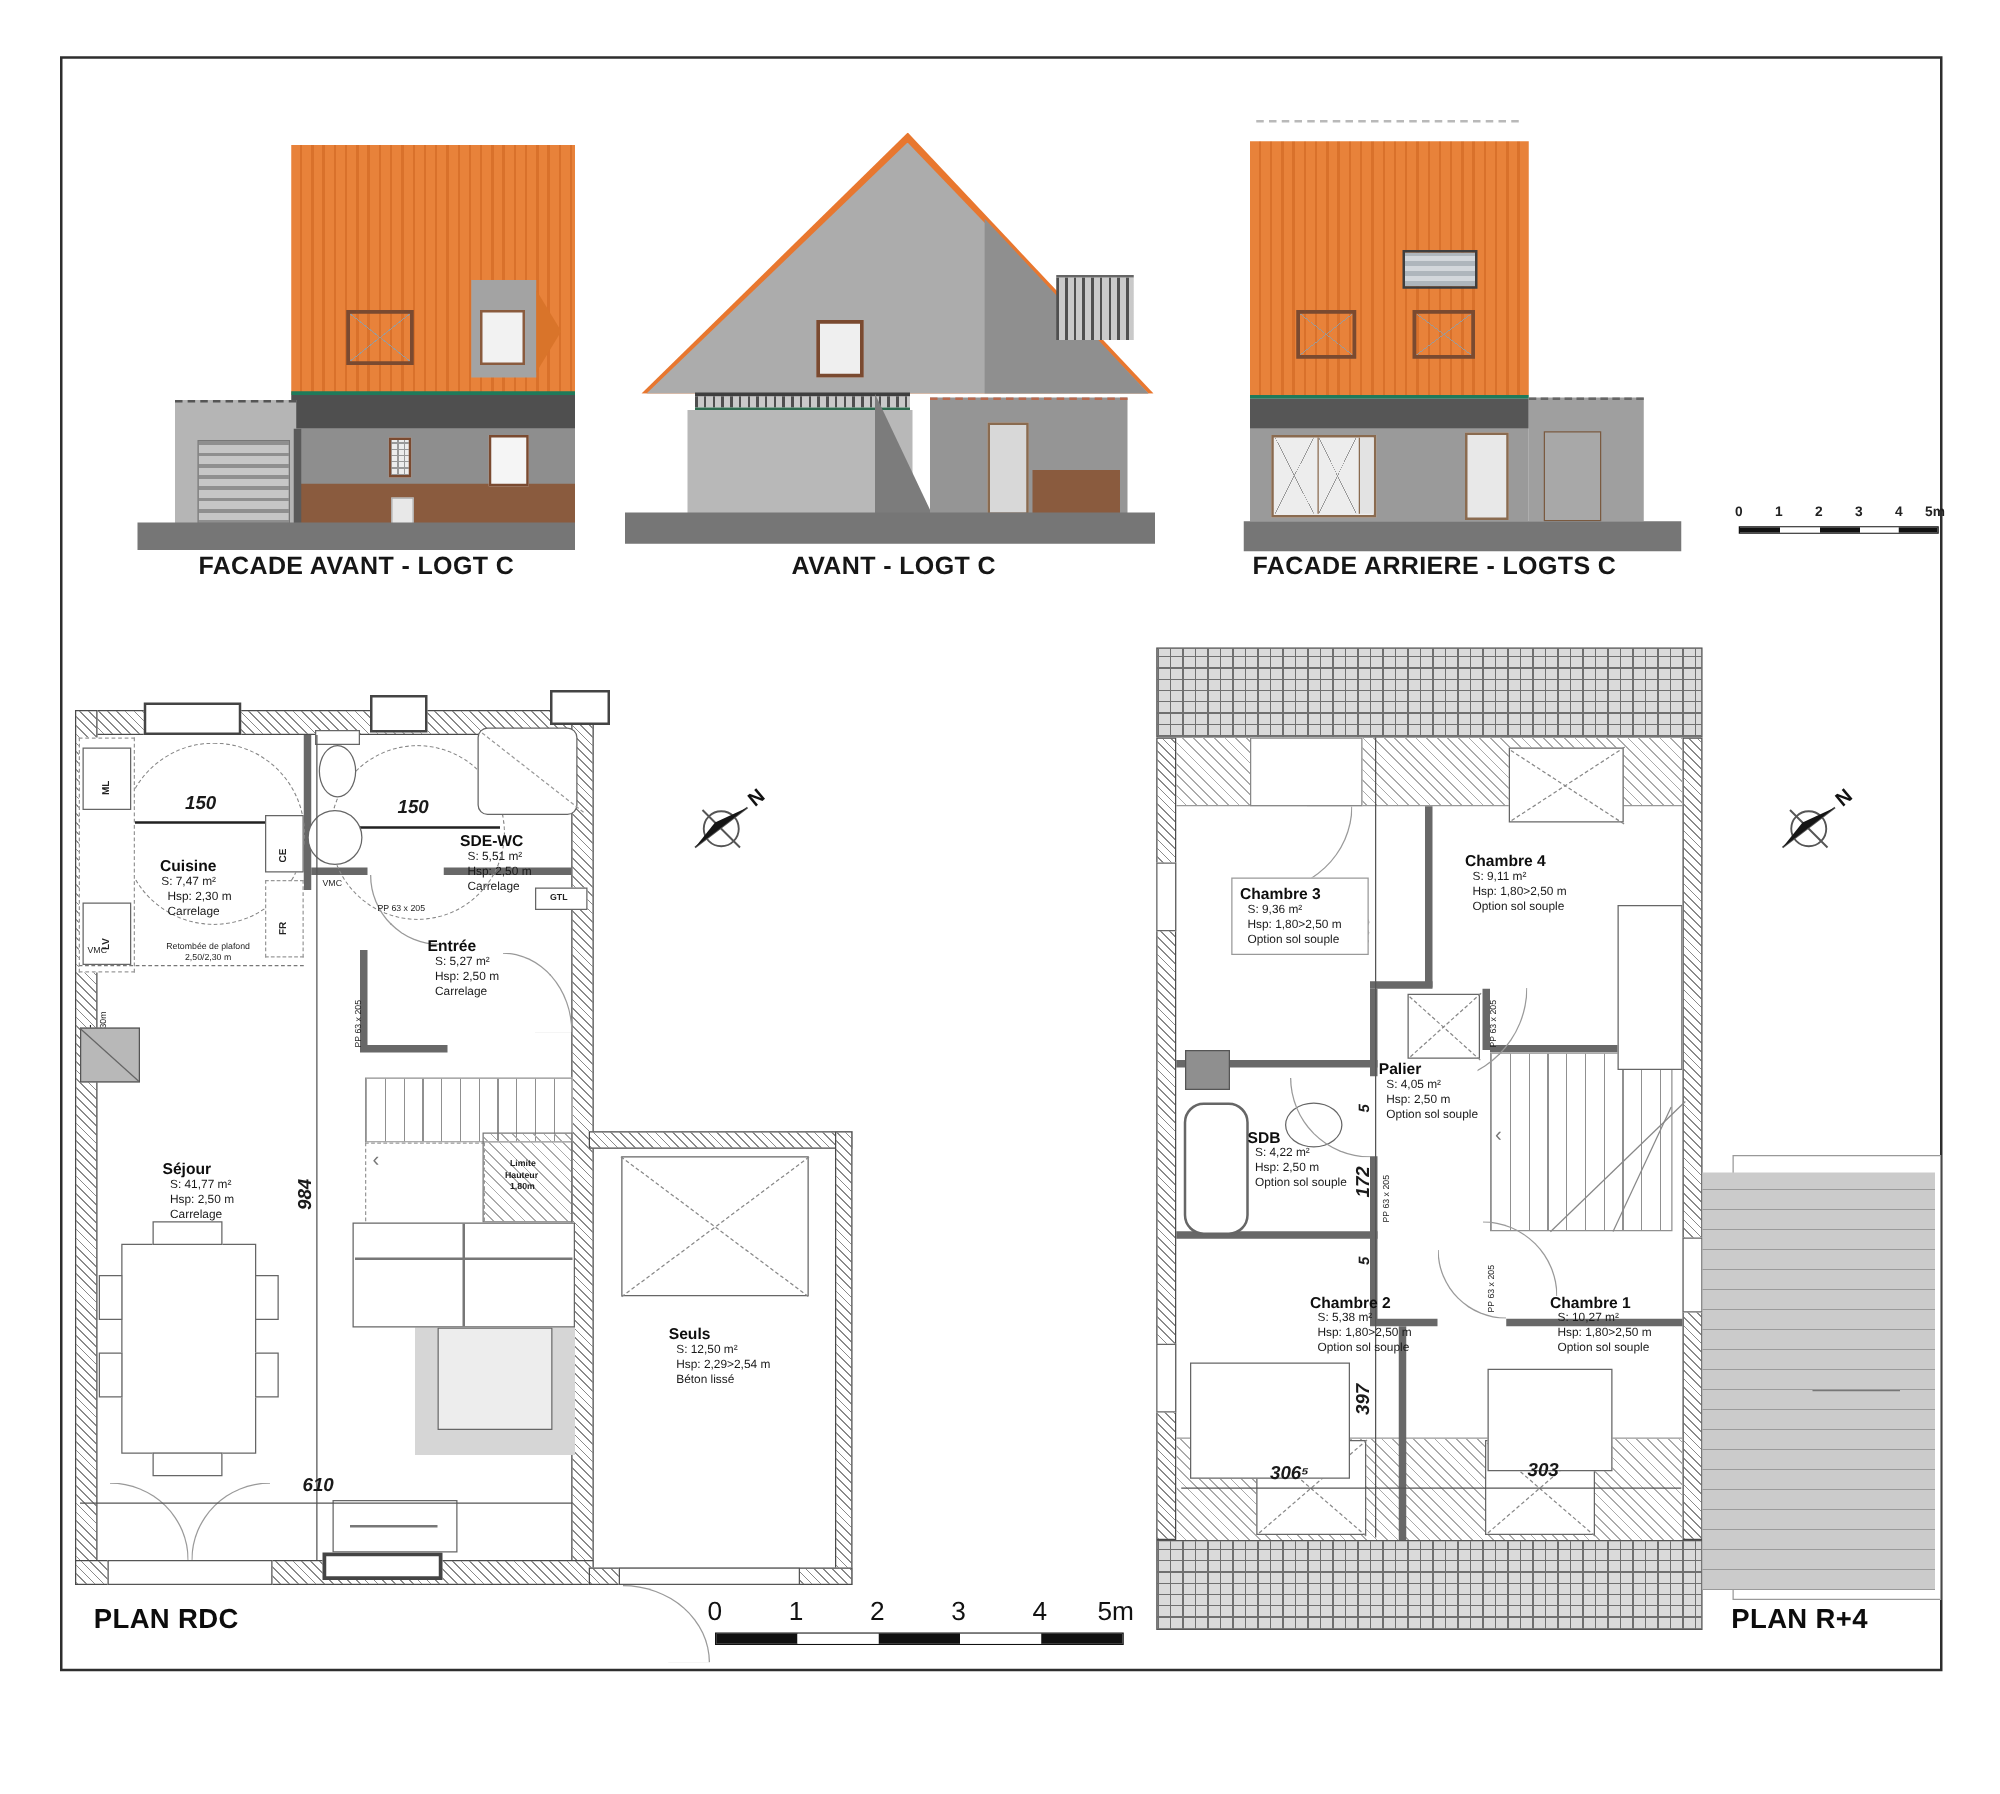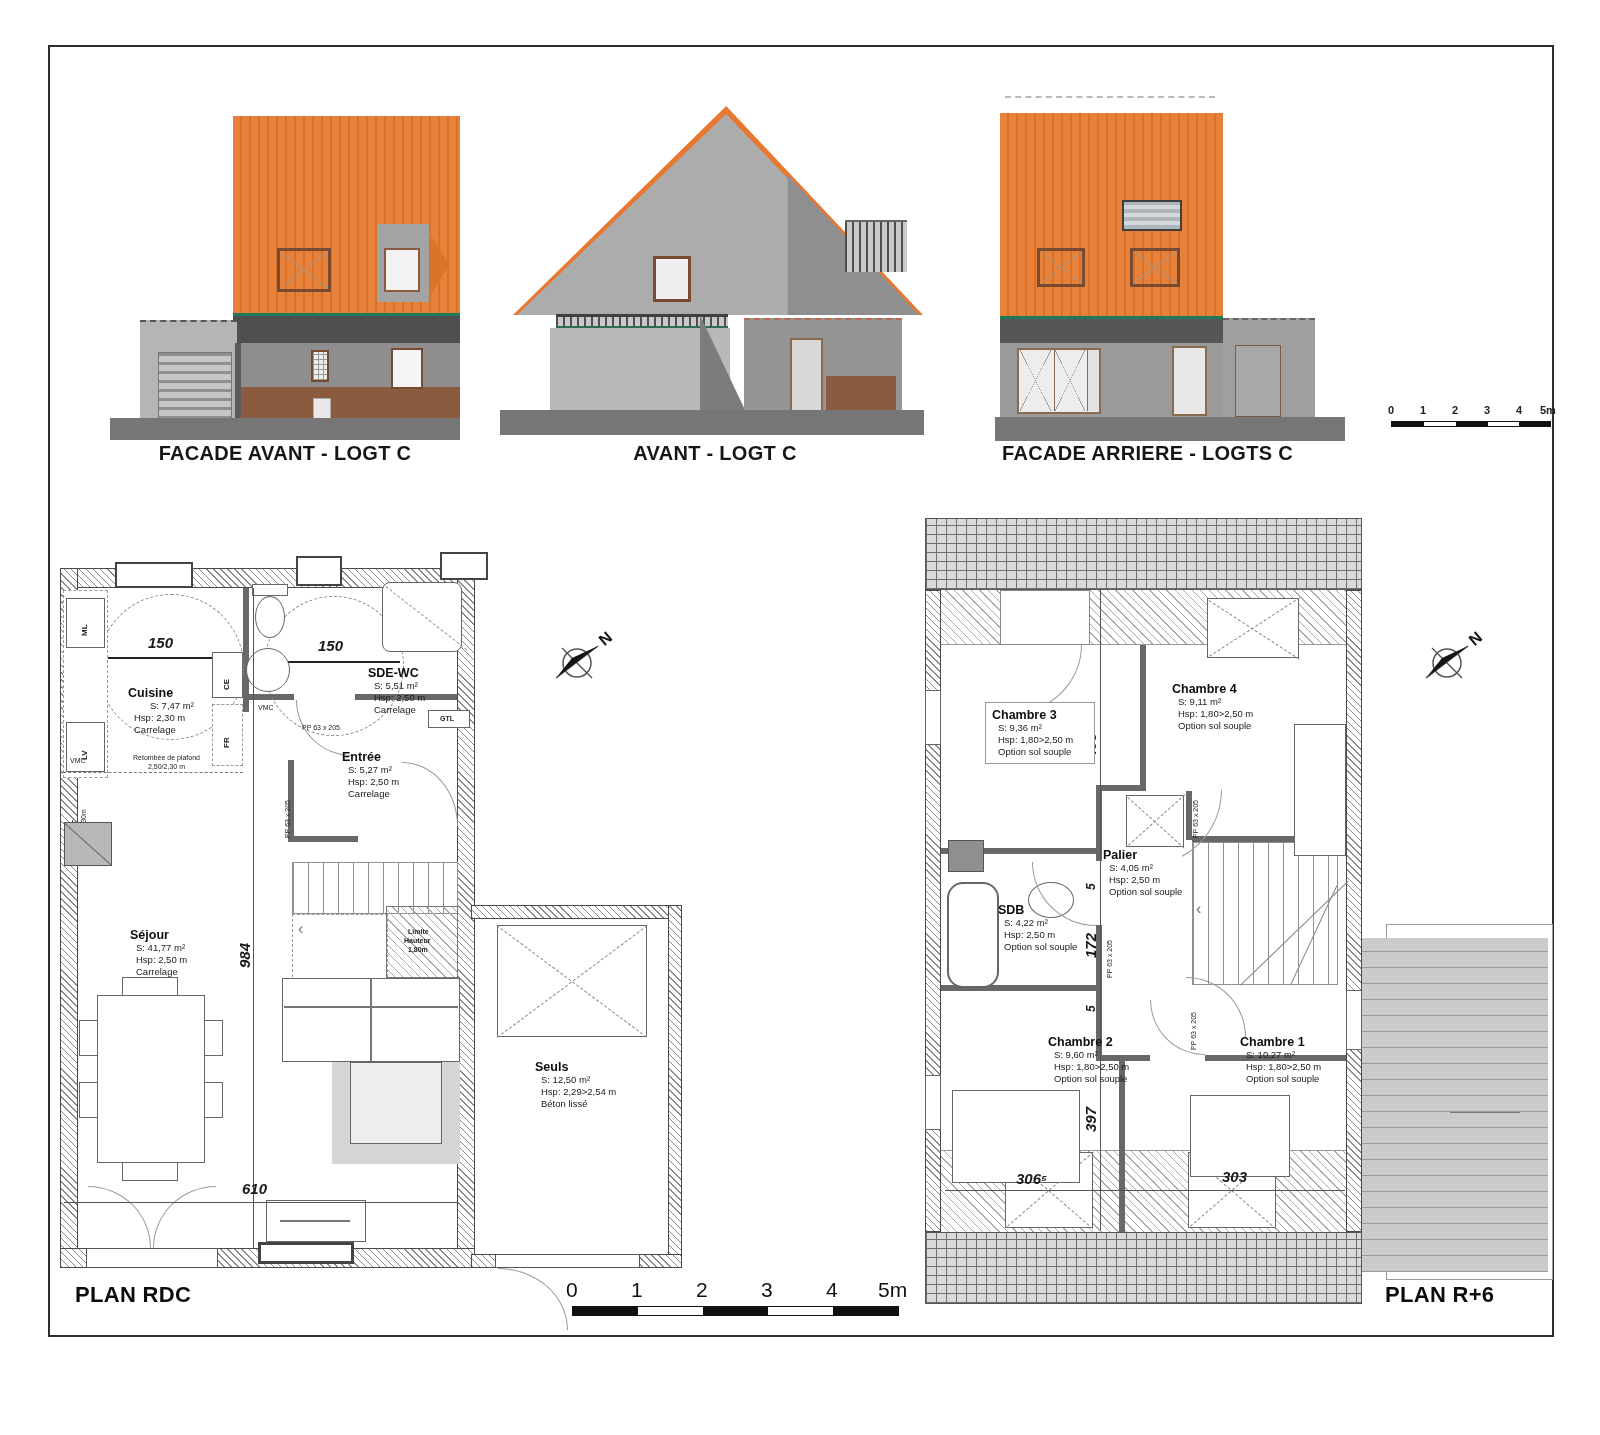--- a/index.html
+++ b/index.html
@@ -209,21 +209,21 @@
   <div class="abs" style="left:495px;top:1254px;width:145px;height:14px;background:#fff;border:1px solid #555"></div>
   <div class="abs arc" style="left:498px;top:1268px;width:70px;height:62px;border-right:1.2px solid #999;border-top:1.2px solid #999;border-top-right-radius:100%"></div>
 
   <div class="abs" style="left:253px;top:588px;width:1px;height:660px;background:#555"></div>
   <div class="abs dim vtxt" style="left:236px;top:968px">984</div>
   <div class="abs" style="left:64px;top:1202px;width:394px;height:1px;background:#555"></div>
   <div class="abs dim" style="left:242px;top:1180px">610</div>
 
   <div class="abs" style="left:128px;top:686px">
     <div class="rname">Cuisine</div>
-    <div class="rdet" style="margin-left:22px">S: 7,47 m²</div>
+    <div class="rdet" style="margin-left:1px">S: 7,47 m²</div>
     <div class="rdet" style="margin-left:6px">Hsp: 2,30 m</div>
     <div class="rdet" style="margin-left:6px">Carrelage</div>
   </div>
   <div class="abs" style="left:368px;top:666px">
     <div class="rname">SDE-WC</div>
     <div class="rdet" style="margin-left:6px">S: 5,51 m²</div>
     <div class="rdet" style="margin-left:6px">Hsp: 2,50 m</div>
     <div class="rdet" style="margin-left:6px">Carrelage</div>
   </div>
   <div class="abs" style="left:342px;top:750px">
@@ -346,35 +346,35 @@
     <div class="rdet" style="margin-left:6px">Option sol souple</div>
   </div>
   <div class="abs" style="left:998px;top:903px">
     <div class="rname">SDB</div>
     <div class="rdet" style="margin-left:6px">S: 4,22 m²</div>
     <div class="rdet" style="margin-left:6px">Hsp: 2,50 m</div>
     <div class="rdet" style="margin-left:6px">Option sol souple</div>
   </div>
   <div class="abs" style="left:1048px;top:1035px">
     <div class="rname">Chambre 2</div>
-    <div class="rdet" style="margin-left:6px">S: 9,60 m²</div>
+    <div class="rdet" style="margin-left:6px">S: 5,38 m²</div>
     <div class="rdet" style="margin-left:6px">Hsp: 1,80&gt;2,50 m</div>
     <div class="rdet" style="margin-left:6px">Option sol souple</div>
   </div>
   <div class="abs" style="left:1240px;top:1035px">
     <div class="rname">Chambre 1</div>
     <div class="rdet" style="margin-left:6px">S: 10,27 m²</div>
     <div class="rdet" style="margin-left:6px">Hsp: 1,80&gt;2,50 m</div>
     <div class="rdet" style="margin-left:6px">Option sol souple</div>
   </div>
 
   <div class="abs" style="left:1386px;top:924px;width:167px;height:356px;border:1px solid #999"></div>
   <div class="abs terr" style="left:1362px;top:938px;width:186px;height:334px"></div>
   <div class="abs" style="left:1450px;top:1112px;width:70px;height:1px;background:#777"></div>
-  <div class="abs ptitle" style="left:1385px;top:1282px">PLAN R+6</div>
+  <div class="abs ptitle" style="left:1385px;top:1282px">PLAN R+4</div>
 
   <svg class="abs" style="left:1422px;top:636px" width="60" height="52" viewBox="0 0 60 52">
     <line x1="4" y1="42" x2="46" y2="10" stroke="#555" stroke-width="1.5"></line>
     <line x1="10" y1="12" x2="40" y2="42" stroke="#555" stroke-width="1.5"></line>
     <circle cx="25" cy="27" r="14" fill="none" stroke="#555" stroke-width="1.5"></circle>
     <polygon points="46,10 4,42 20,22" fill="#151515"></polygon>
   </svg>
   <div class="abs" style="left:1470px;top:630px;font-weight:bold;font-size:16px;transform:rotate(-40deg)">N</div>
 
   <div class="abs bnum" style="left:566px;top:1278px">0</div>

